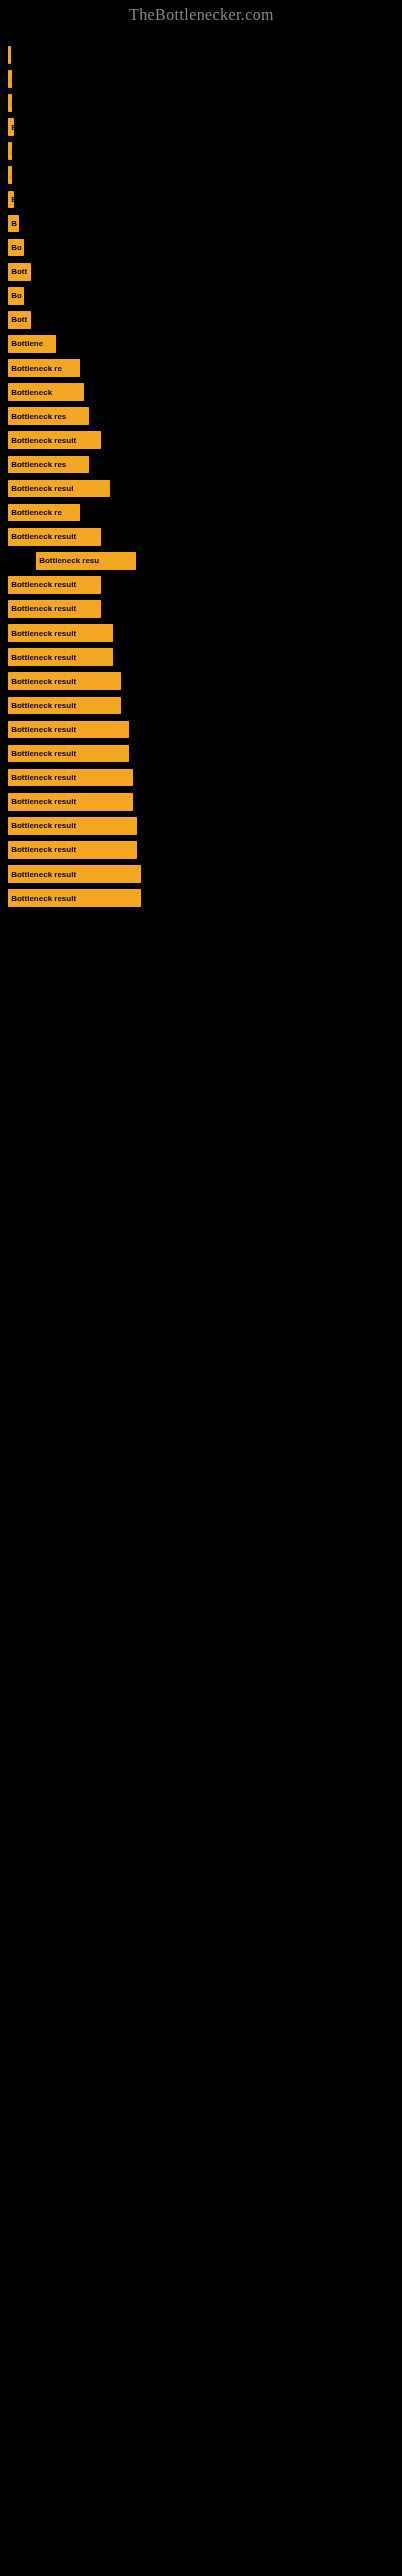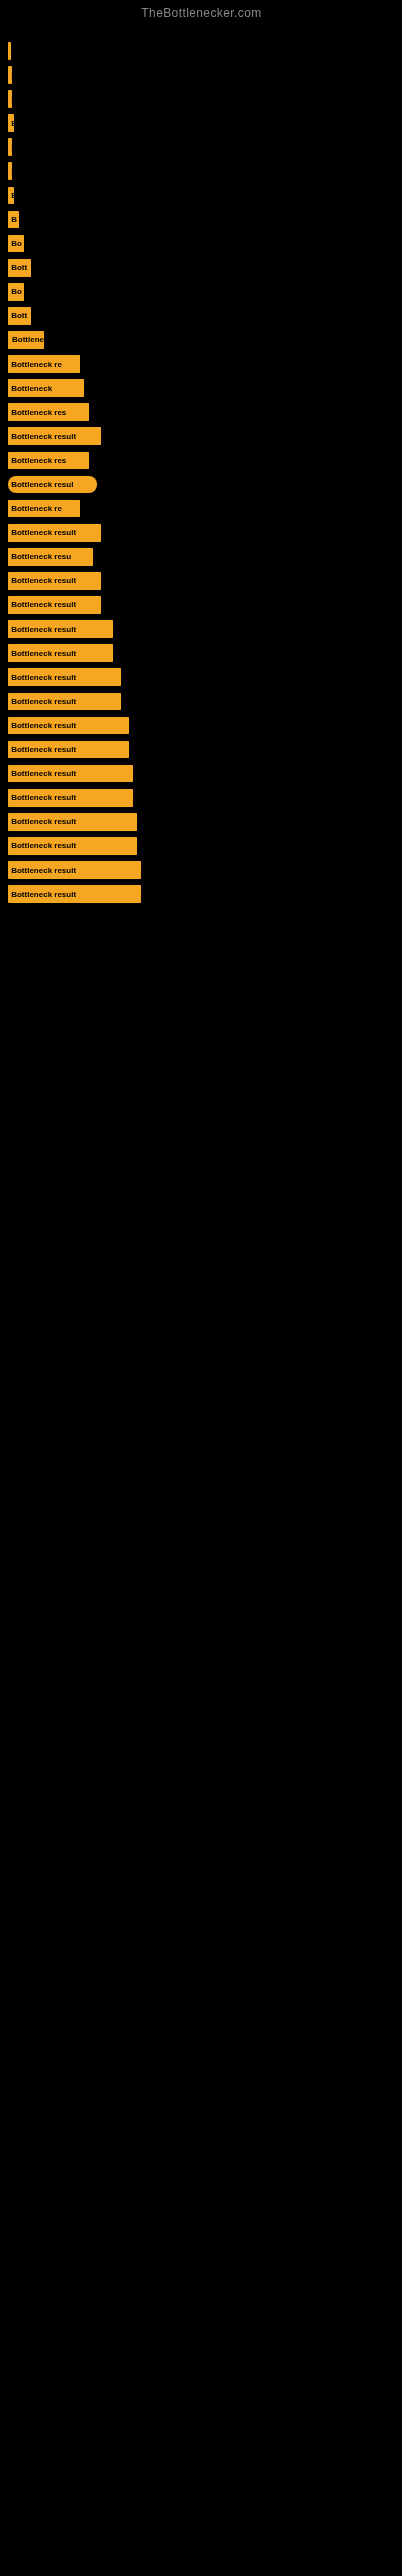--- a/index.html
+++ b/index.html
@@ -6,24 +6,25 @@
     body {
       background-color: #000;
       width: 403px;
       min-height: 2576px;
       font-family: Arial, sans-serif;
       position: relative;
       overflow-x: hidden;
     }
     .site-title {
       color: #888;
-      font-size: 12px;
+      font-size: 16px;
       text-align: center;
       padding: 6.4px 0 3.2px 0;
       letter-spacing: 0.4px;
+      font-family: Liberation Serif, serif;
     }
     .bars-container {
       padding: 16px 8px 8px 8px;
       display: flex;
       flex-direction: column;
       gap: 0px;
     }
     .bar-row {
       display: flex;
       align-items: center;
@@ -106,21 +107,21 @@
       <div class="bar" style="width: 16px;">
         <span class="bar-label">Bo</span>
       </div>
     </div>
     <div class="bar-row">
       <div class="bar" style="width: 22.5px;">
         <span class="bar-label">Bott</span>
       </div>
     </div>
     <div class="bar-row">
-      <div class="bar" style="width: 36px; justify-content: flex-end;">
+      <div class="bar" style="width: 48px;">
         <span class="bar-label">Bottlene</span>
       </div>
     </div>
     <div class="bar-row">
       <div class="bar" style="width: 72px;">
         <span class="bar-label">Bottleneck re</span>
       </div>
     </div>
     <div class="bar-row">
       <div class="bar" style="width: 76px;">
@@ -136,36 +137,36 @@
       <div class="bar" style="width: 93px;">
         <span class="bar-label">Bottleneck result</span>
       </div>
     </div>
     <div class="bar-row">
       <div class="bar" style="width: 81px;">
         <span class="bar-label">Bottleneck res</span>
       </div>
     </div>
     <div class="bar-row">
-      <div class="bar" style="width: 89px; border-radius: 8px;">
+      <div class="bar" style="width: 102px;">
         <span class="bar-label">Bottleneck resul</span>
       </div>
     </div>
     <div class="bar-row">
       <div class="bar" style="width: 72px;">
         <span class="bar-label">Bottleneck re</span>
       </div>
     </div>
     <div class="bar-row">
       <div class="bar" style="width: 93px;">
         <span class="bar-label">Bottleneck result</span>
       </div>
     </div>
     <div class="bar-row">
-      <div class="bar" style="width: 85px;">
+      <div class="bar" style="width: 100px; margin-left: 28px;">
         <span class="bar-label">Bottleneck resu</span>
       </div>
     </div>
     <div class="bar-row">
       <div class="bar" style="width: 93px;">
         <span class="bar-label">Bottleneck result</span>
       </div>
     </div>
     <div class="bar-row">
       <div class="bar" style="width: 93px;">

